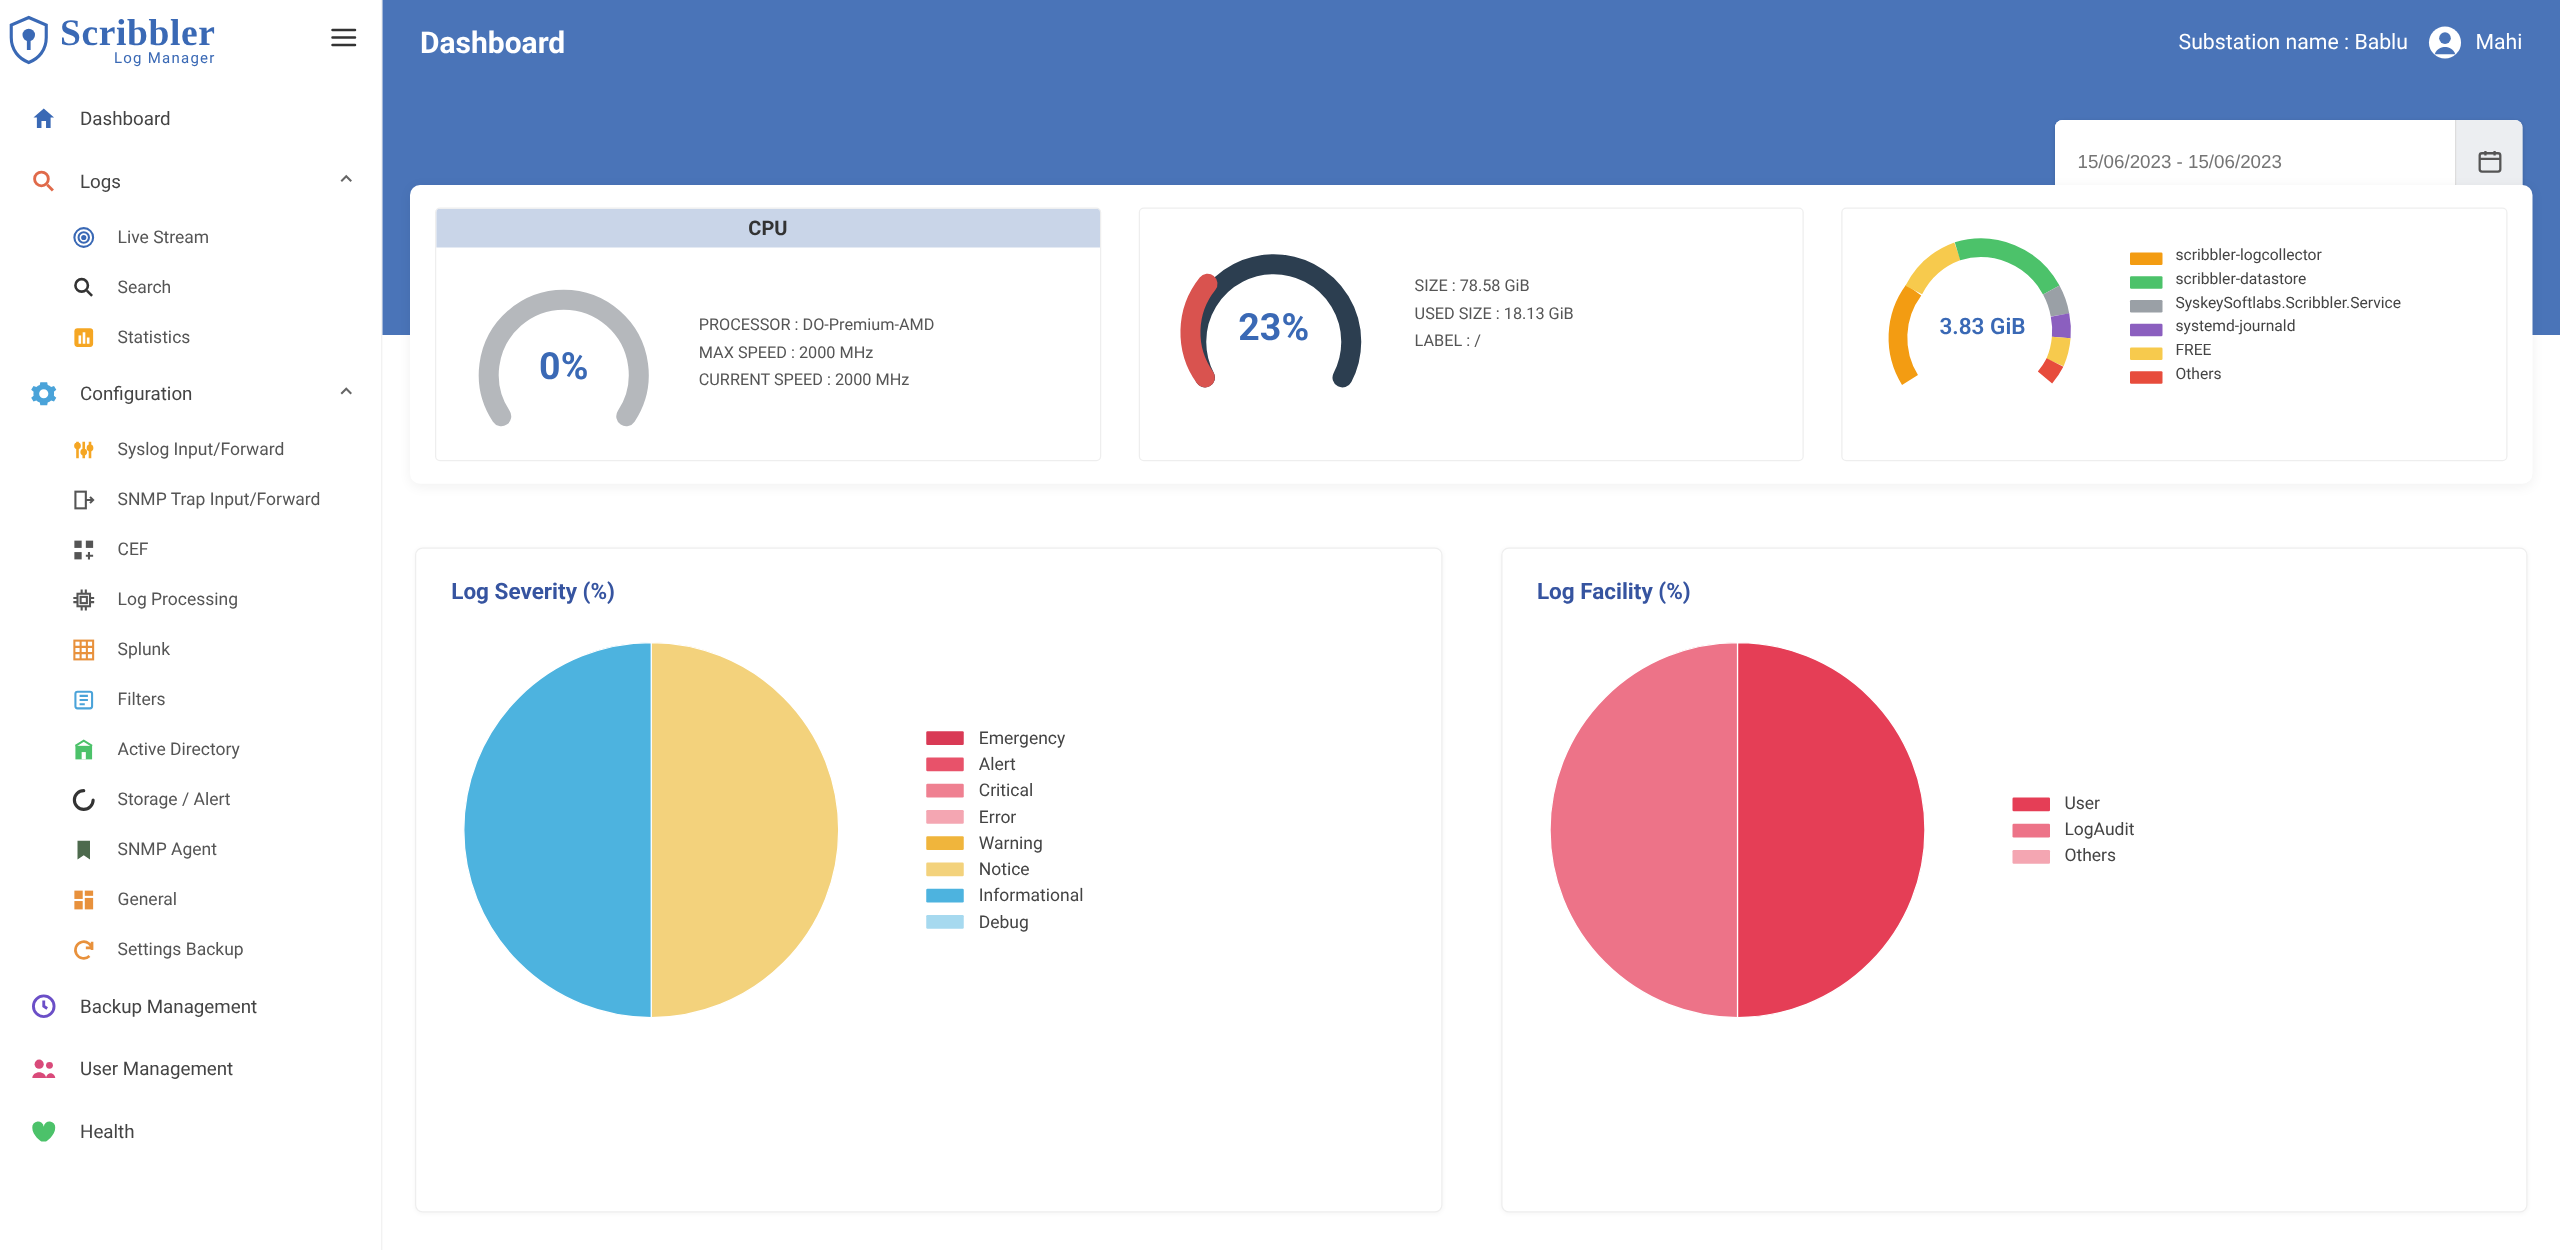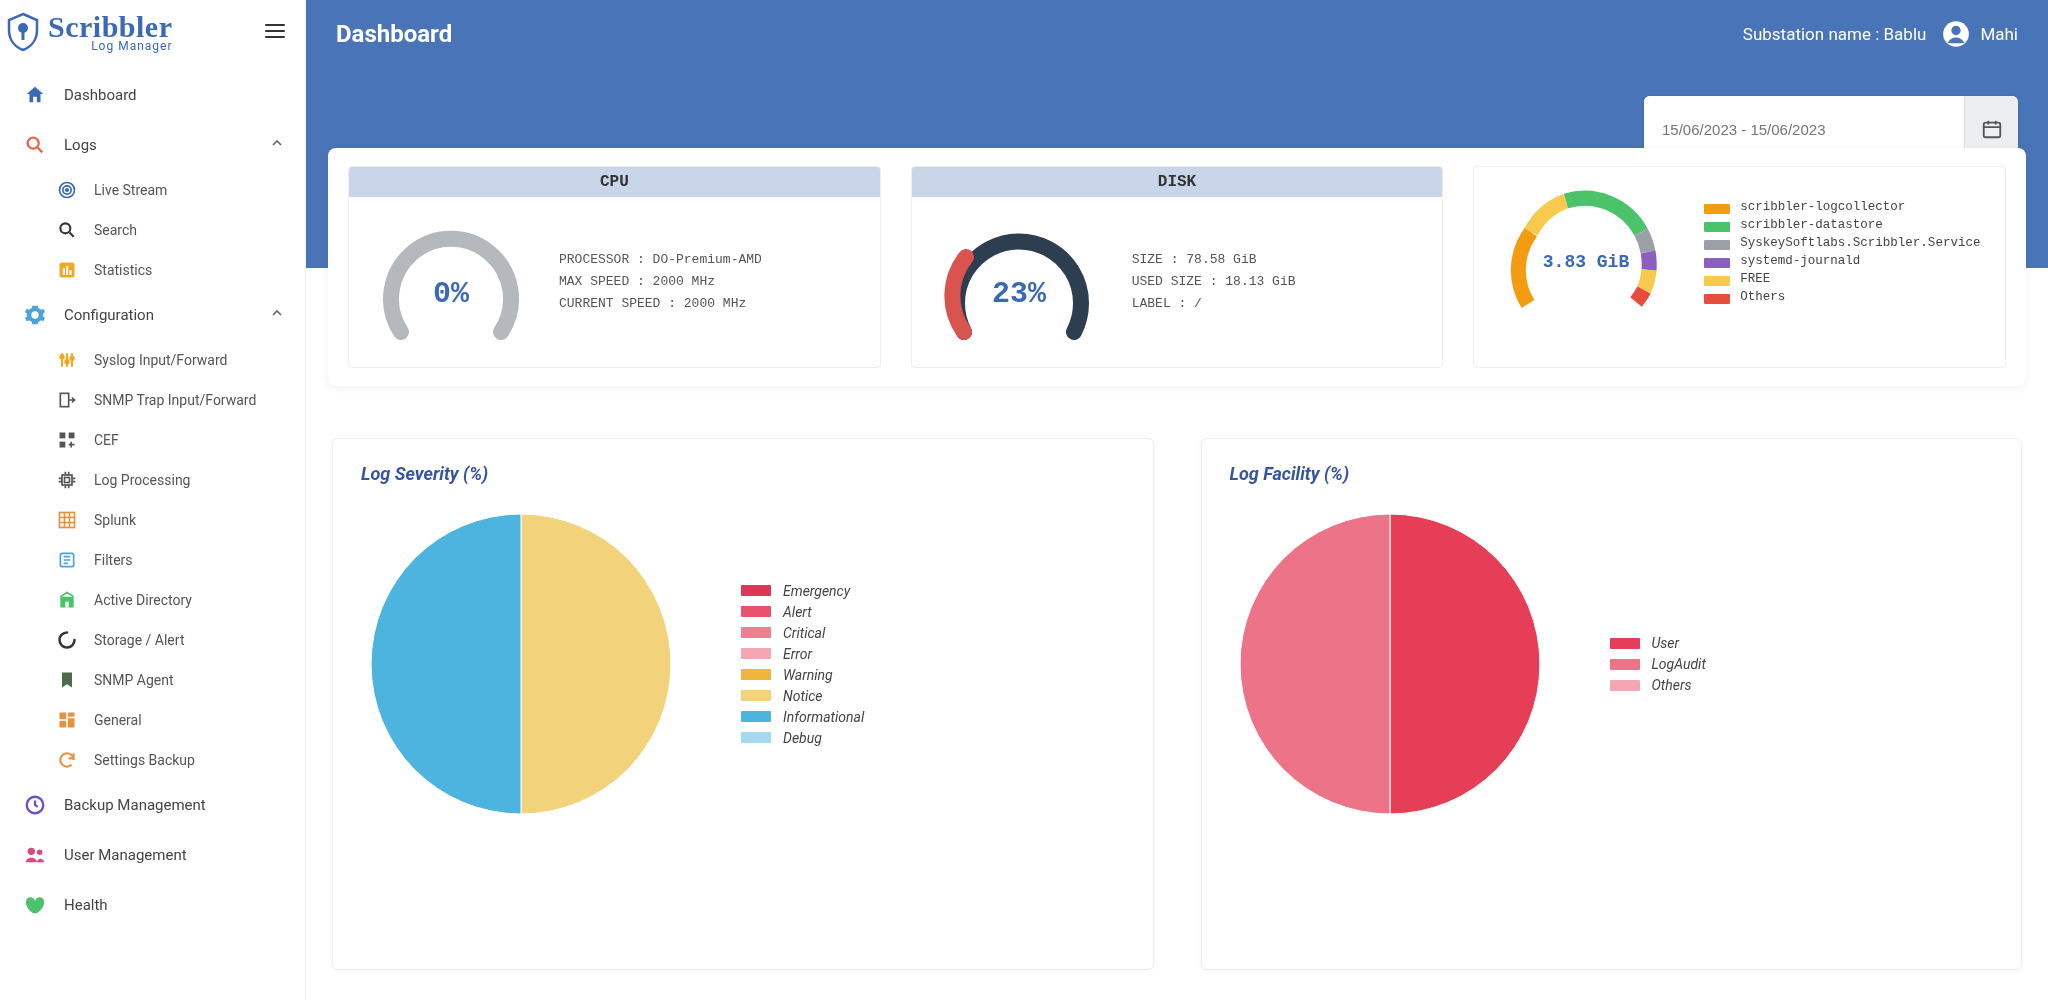--- a/index.html
+++ b/index.html
@@ -27,32 +27,32 @@
   .topbar { background: #4a74b8; color: #fff; padding: 0 30px; height: 68px; display: flex; align-items: center; justify-content: space-between; }
   .topbar h1 { font-size: 24px; font-weight: 700; }
   .topbar-right { display: flex; align-items: center; gap: 16px; font-size: 17px; margin-left: 32px; }
   .user-chip { display: flex; align-items: center; gap: 10px; }
 
   .subheader { background: #4a74b8; height: 200px; position: relative; }
   .date-picker { position: absolute; top: 28px; right: 30px; background: #fff; border-radius: 6px; display: flex; align-items: center; height: 66px; overflow: hidden; box-shadow: 0 1px 3px rgba(0,0,0,0.15); }
   .date-input { border: none; padding: 0 18px; font-size: 15px; color: #aaa; width: 320px; height: 100%; outline: none; }
   .date-btn { background: #eceef1; width: 54px; height: 100%; display: flex; align-items: center; justify-content: center; cursor: pointer; border-left: 1px solid #ddd; }
 
-  .cards { position: absolute; top: 80px; left: 22px; right: 22px; background: #fff; border-radius: 8px; padding: 18px 20px; display: flex; gap: 30px; box-shadow: 0 2px 10px rgba(0,0,0,0.06); font-family: Liberation Mono, monospace; }
+  .cards { position: absolute; top: 80px; left: 22px; right: 22px; background: #fff; border-radius: 8px; padding: 18px 20px; display: flex; gap: 30px; box-shadow: 0 2px 10px rgba(0,0,0,0.06); }
   .gauge-card { flex: 1; border: 1px solid #eee; border-radius: 4px; overflow: hidden; }
   .gauge-head { background: #c9d5e8; color: #333; text-align: center; font-weight: 700; padding: 6px 0; font-size: 16px; }
   .gauge-body { display: flex; align-items: center; padding: 12px 22px; gap: 28px; min-height: 170px; }
   .gauge-svg { flex-shrink: 0; }
   .gauge-info { font-size: 13px; color: #555; line-height: 1.7; }
   .gauge-val { font-size: 30px; font-weight: 700; fill: #3a69b5; }
   .ram-legend { font-size: 12.5px; color: #444; }
   .ram-legend .row { display: flex; align-items: flex-end; gap: 10px; margin: 4px 0; }
   .swatch { width: 26px; height: 10px; border-radius: 1px; }
 
-  .content { padding: 170px 26px 30px 26px; display: flex; gap: 47px; flex: 1; font-style: italic; }
+  .content { padding: 170px 26px 30px 26px; display: flex; gap: 47px; flex: 1; }
   .panel { flex: 1; background: #fff; border: 1px solid #eee; border-radius: 6px; padding: 24px 28px; box-shadow: 0 1px 4px rgba(0,0,0,0.04); }
   .panel h3 { color: #3654a0; font-size: 18px; margin-bottom: 20px; font-weight: 700; }
   .pie-wrap { display: flex; align-items: center; gap: 60px; }
   .pie-legend { font-size: 14px; color: #444; }
   .pie-legend .row { display: flex; align-items: center; gap: 12px; margin: 5px 0; }
   .pie-legend .swatch { width: 30px; height: 11px; }
 </style>
 </head>
 <body>
 
@@ -318,21 +318,20 @@
             </svg>
             <div class="gauge-info">
               <div>PROCESSOR : DO-Premium-AMD</div>
               <div>MAX SPEED : 2000 MHz</div>
               <div>CURRENT SPEED : 2000 MHz</div>
             </div>
           </div>
         </div>
 
         <div class="gauge-card">
-          <div class="gauge-head">DISK</div>
           <div class="gauge-body">
             <svg class="gauge-svg" width="170" height="140" viewBox="0 0 170 140">
               <path d="M30 120 A62 62 0 1 1 140 120" fill="none" stroke="#2c3e50" stroke-width="16" stroke-linecap="round"></path>
               <path d="M30 120 A62 62 0 0 1 32 45" fill="none" stroke="#d9534f" stroke-width="16" stroke-linecap="round"></path>
               <text x="85" y="90" text-anchor="middle" class="gauge-val">23%</text>
             </svg>
             <div class="gauge-info">
               <div>SIZE : 78.58 GiB</div>
               <div>USED SIZE : 18.13 GiB</div>
               <div>LABEL : /</div>

